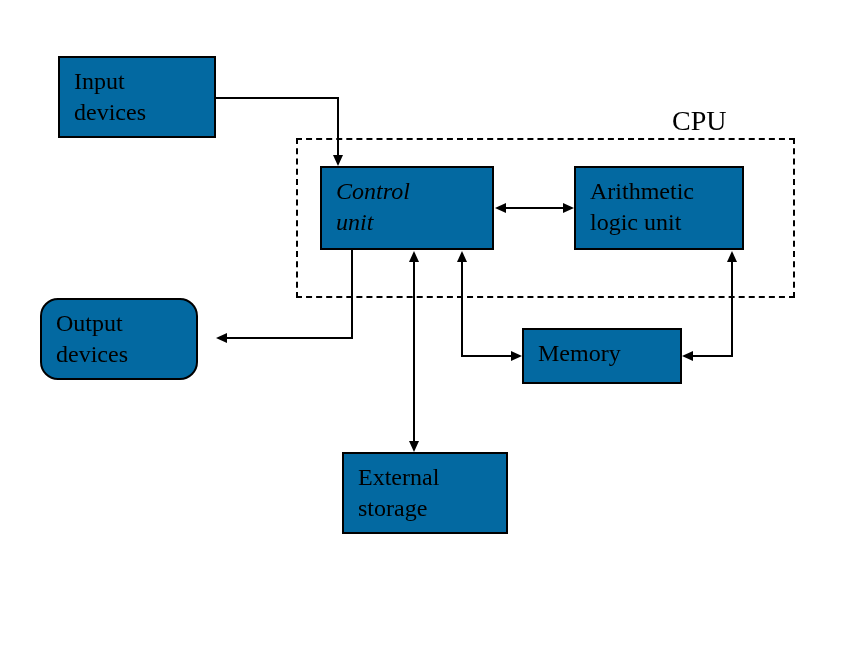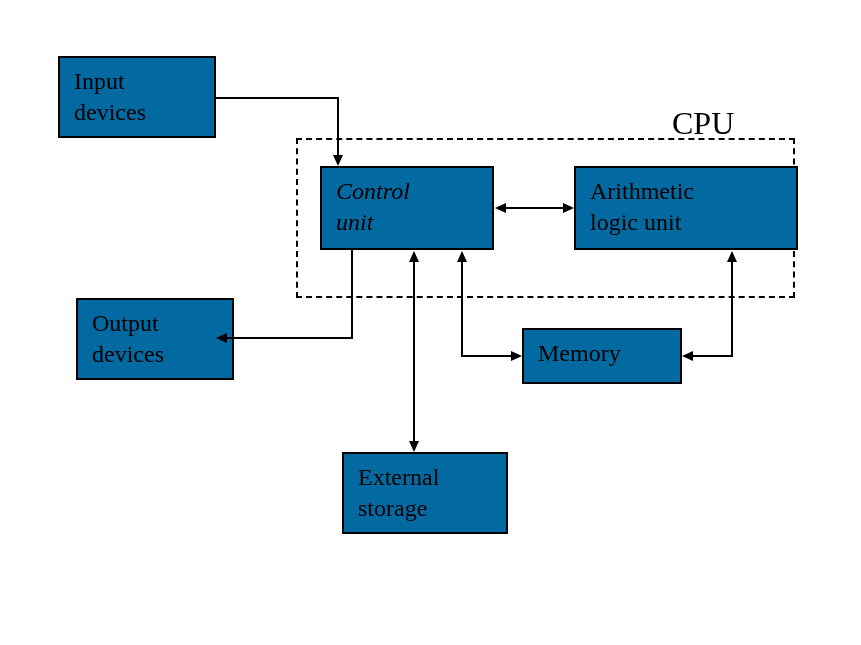--- a/index.html
+++ b/index.html
@@ -20,21 +20,21 @@
       line-height: 1.3;
       box-sizing: border-box;
     }
     .cpu-container {
       position: absolute;
       border: 2px dashed black;
       box-sizing: border-box;
     }
     .cpu-label {
       position: absolute;
-      font-size: 32px;
+      font-size: 28px;
     }
     svg.arrows {
       position: absolute;
       top: 0;
       left: 0;
       width: 861px;
       height: 645px;
       pointer-events: none;
     }
   </style>
@@ -42,31 +42,31 @@
 <body>
 
 <div class="cpu-container" style="left:296px; top:138px; width:499px; height:160px;"></div>
 <div class="cpu-label" style="left:672px; top:105px;">CPU</div>
 
 <div class="box" style="left:58px; top:56px; width:158px; height:82px;">
   <span style="white-space:pre-line;">Input
 devices</span>
 </div>
 
-<div class="box" style="left:76px; top:298px; width:158px; height:82px;">
+<div class="box" style="left:40px; top:298px; width:158px; height:82px;border-radius:18px;">
   <span style="white-space:pre-line;">Output
 devices</span>
 </div>
 
 <div class="box" style="left:320px; top:166px; width:174px; height:84px;font-style:italic;">
   <span style="white-space:pre-line;">Control
 unit</span>
 </div>
 
-<div class="box" style="left:574px; top:166px; width:224px; height:84px;">
+<div class="box" style="left:574px; top:166px; width:170px; height:84px;">
   <span style="white-space:pre-line;">Arithmetic
 logic unit</span>
 </div>
 
 <div class="box" style="left:522px; top:328px; width:160px; height:56px;">
   <span style="white-space:pre-line;">Memory</span>
 </div>
 
 <div class="box" style="left:342px; top:452px; width:166px; height:82px;">
   <span style="white-space:pre-line;text-align:right;">External

